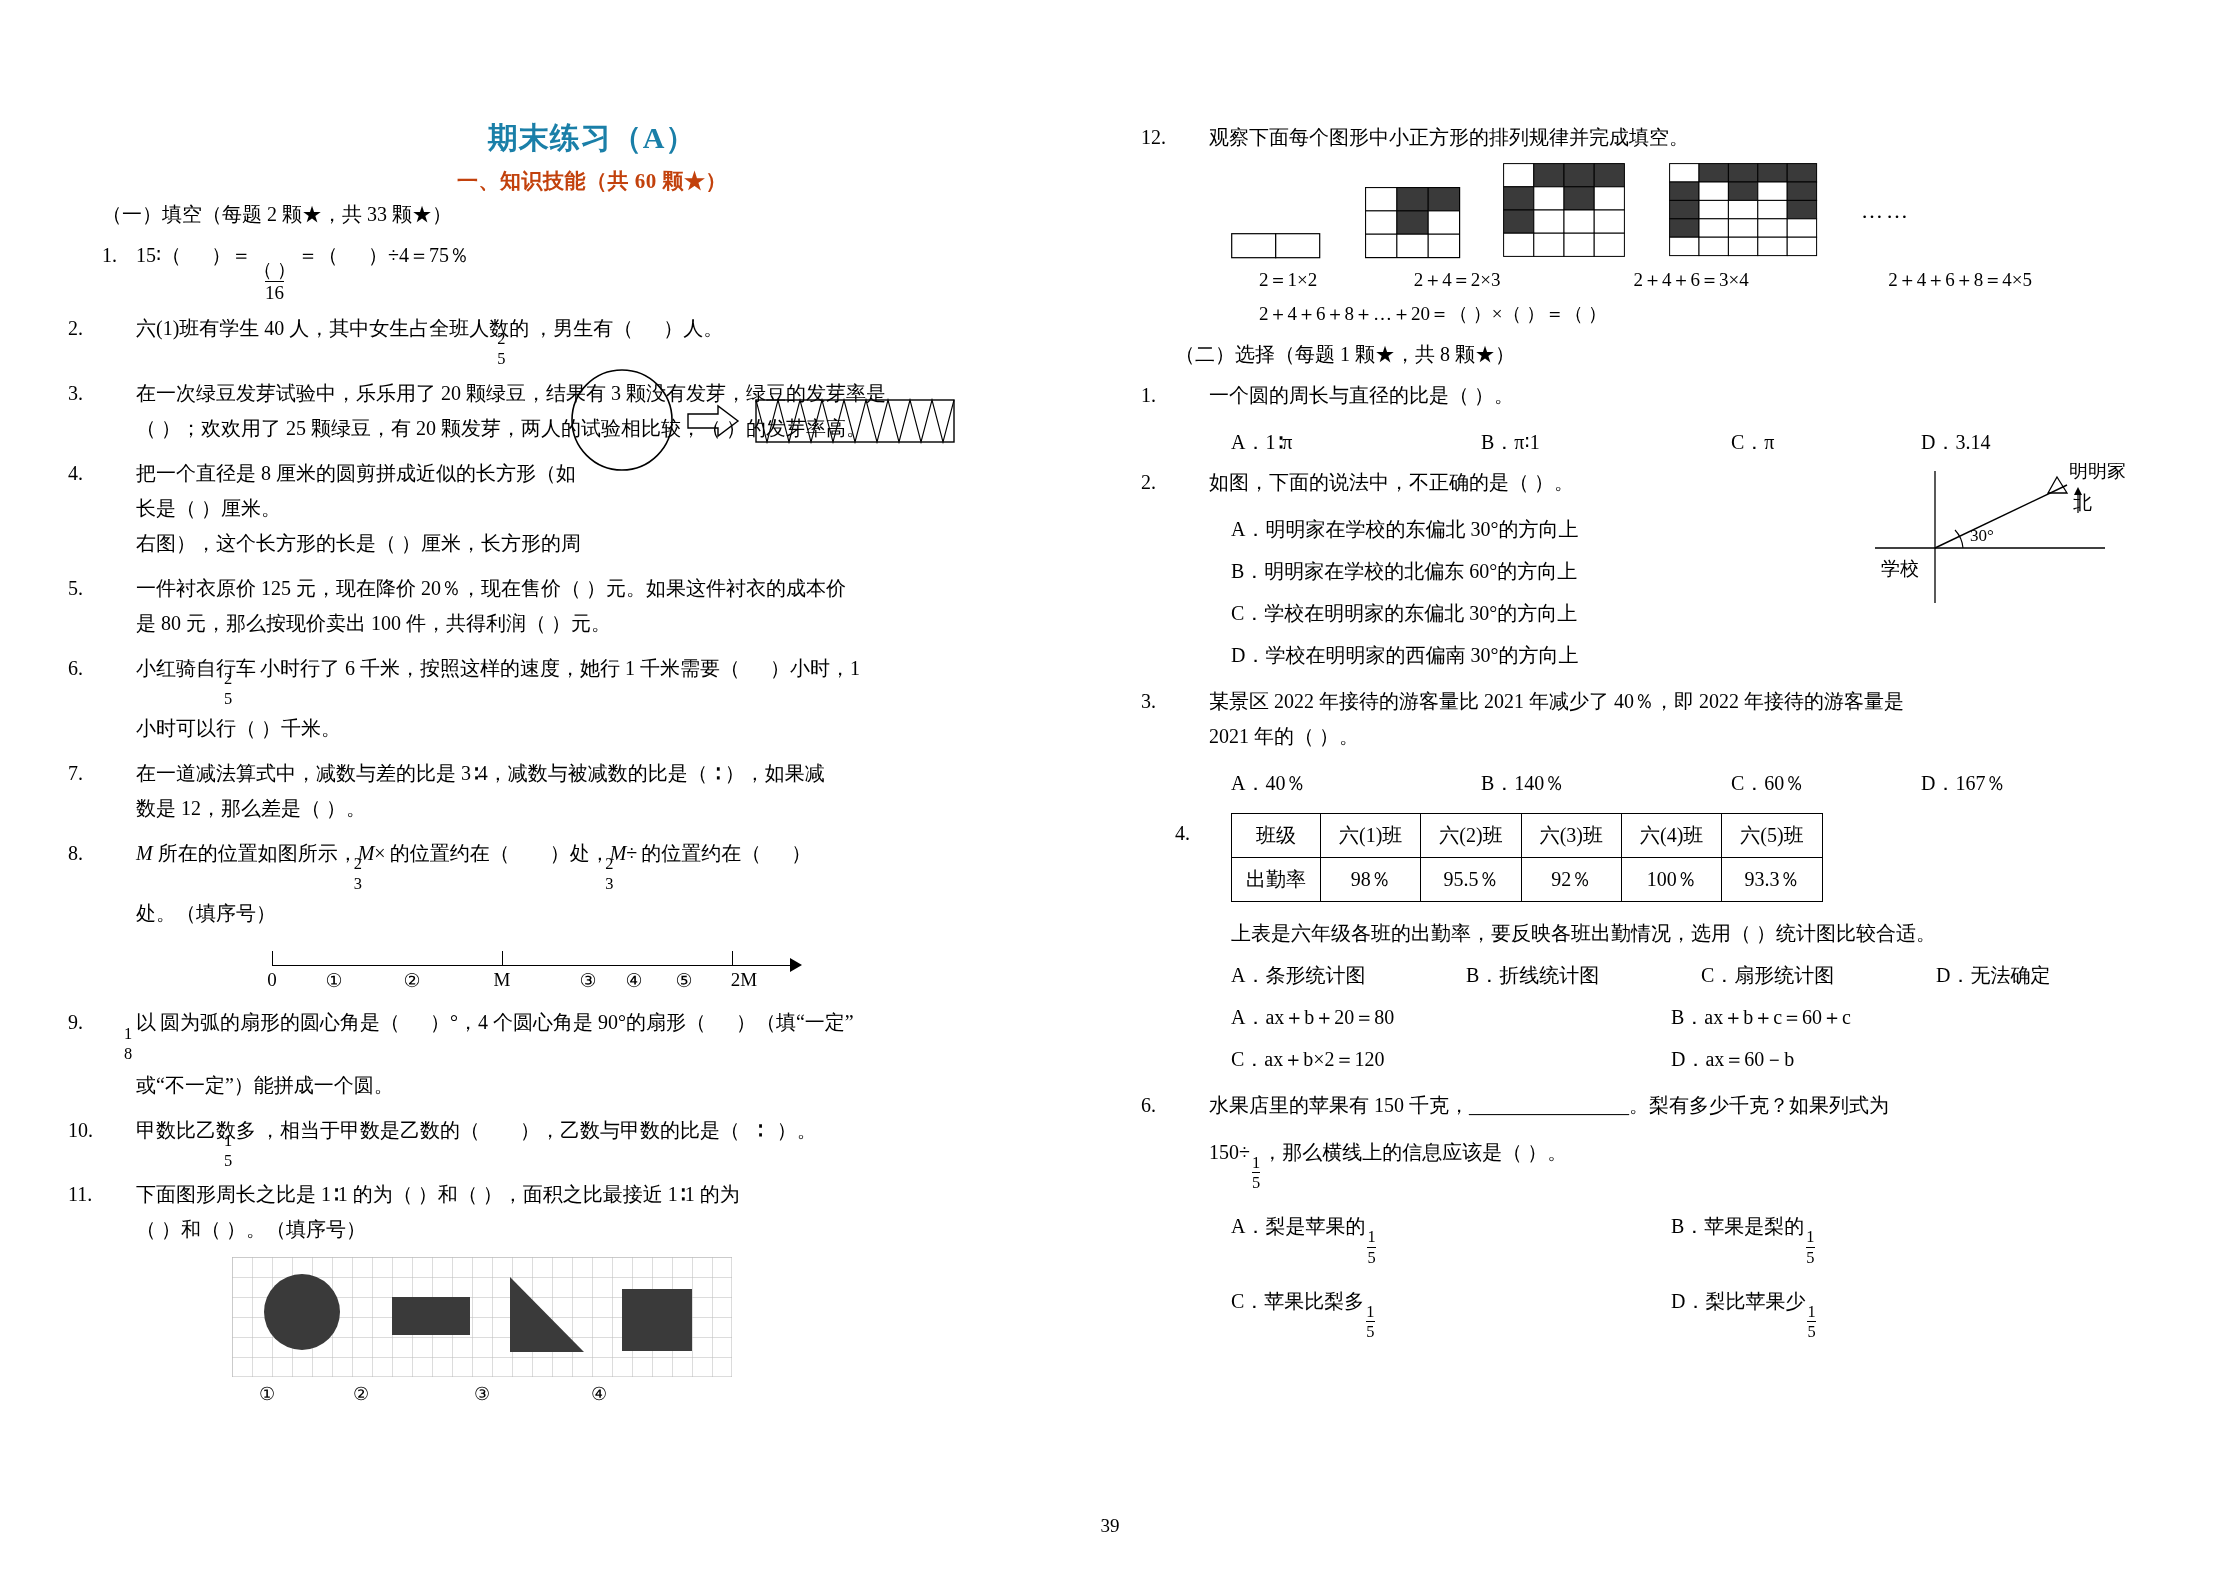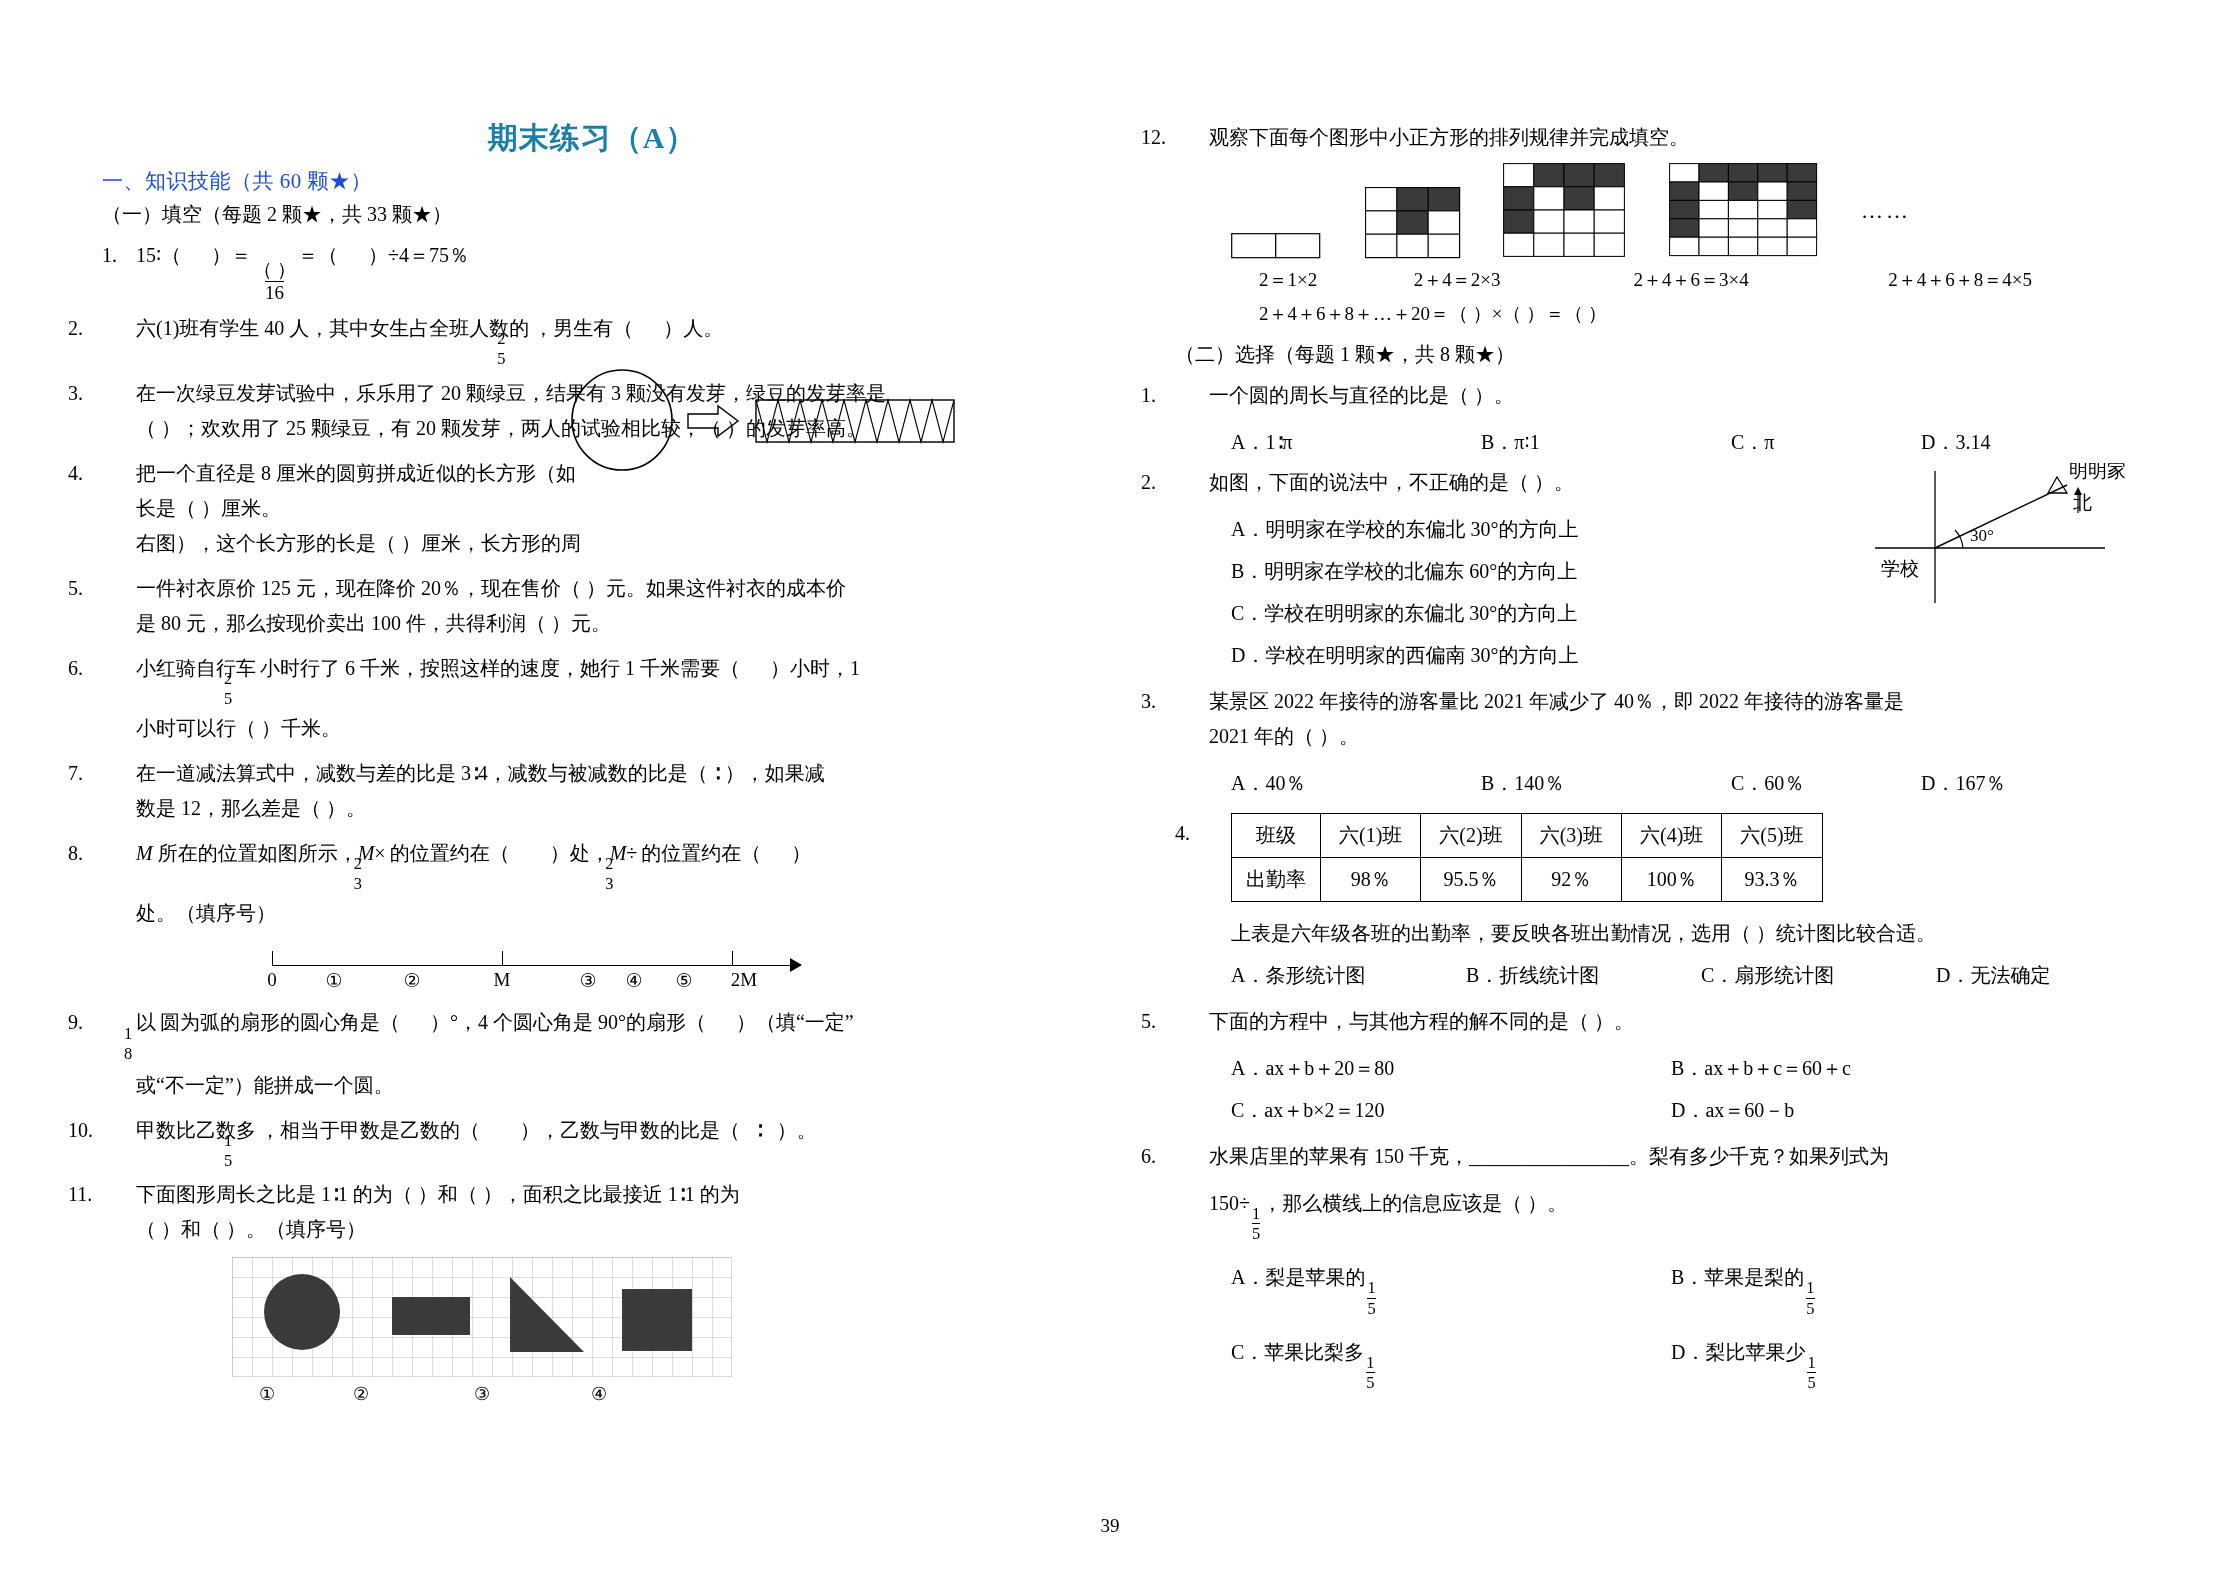--- a/index.html
+++ b/index.html
@@ -12,22 +12,23 @@
   }
   .page{position:absolute;inset:0;}
   .col-left{position:absolute;left:102px;top:118px;width:980px;}
   .col-right{position:absolute;left:1175px;top:118px;width:950px;}
 
   .title{
     text-align:center;font-size:30px;font-weight:bold;color:#1a7fa8;
     letter-spacing:1px;margin:0 0 6px 0;
   }
   .sec-head{
-    color:#1d4ed8;font-size:21px;font-weight:normal;margin:8px 0 6px 0;
+    color:#c2410c;font-size:21px;font-weight:bold;margin:8px 0 6px 0;
     letter-spacing:.5px;
+    text-align:center;
   }
   .sub-head{font-size:20px;margin:6px 0 8px 0;}
   .q{font-size:20px;line-height:1.95;margin:0 0 6px 0;position:relative;}
   .q .num{display:inline-block;width:34px;text-align:left;}
   .q.indent{padding-left:34px;}
   .hang{padding-left:34px;text-indent:-34px;}
   .opt-row{display:flex;font-size:20px;line-height:2.1;padding-left:56px;align-items:center;}
   .opt-row>div{flex:0 0 auto;}
   .opt-w{width:250px;}
   .opt-w2{width:330px;}
@@ -374,23 +375,20 @@
     </tbody>
       </table>
     <div class="choices-line" style="margin-top:10px">上表是六年级各班的出勤率，要反映各班出勤情况，选用（        ）统计图比较合适。</div>
     <div class="opt-row">
       <div class="opt-w" style="width:235px">A．条形统计图</div>
       <div class="opt-w" style="width:235px">B．折线统计图</div>
       <div class="opt-w" style="width:235px">C．扇形统计图</div>
       <div>D．无法确定</div>
     </div>
 
-    <div class="q hang" style="margin-top:6px">
-      <span class="num">5.</span><span>下面的方程中，与其他方程的解不同的是（        ）。</span>
-    </div>
     <div class="opt-row">
       <div class="opt-w2" style="width:440px">A．ax＋b＋20＝80</div>
       <div>B．ax＋b＋c＝60＋c</div>
     </div>
     <div class="opt-row">
       <div class="opt-w2" style="width:440px">C．ax＋b×2＝120</div>
       <div>D．ax＝60－b</div>
     </div>
 
     <div class="q hang" style="margin-top:6px">

